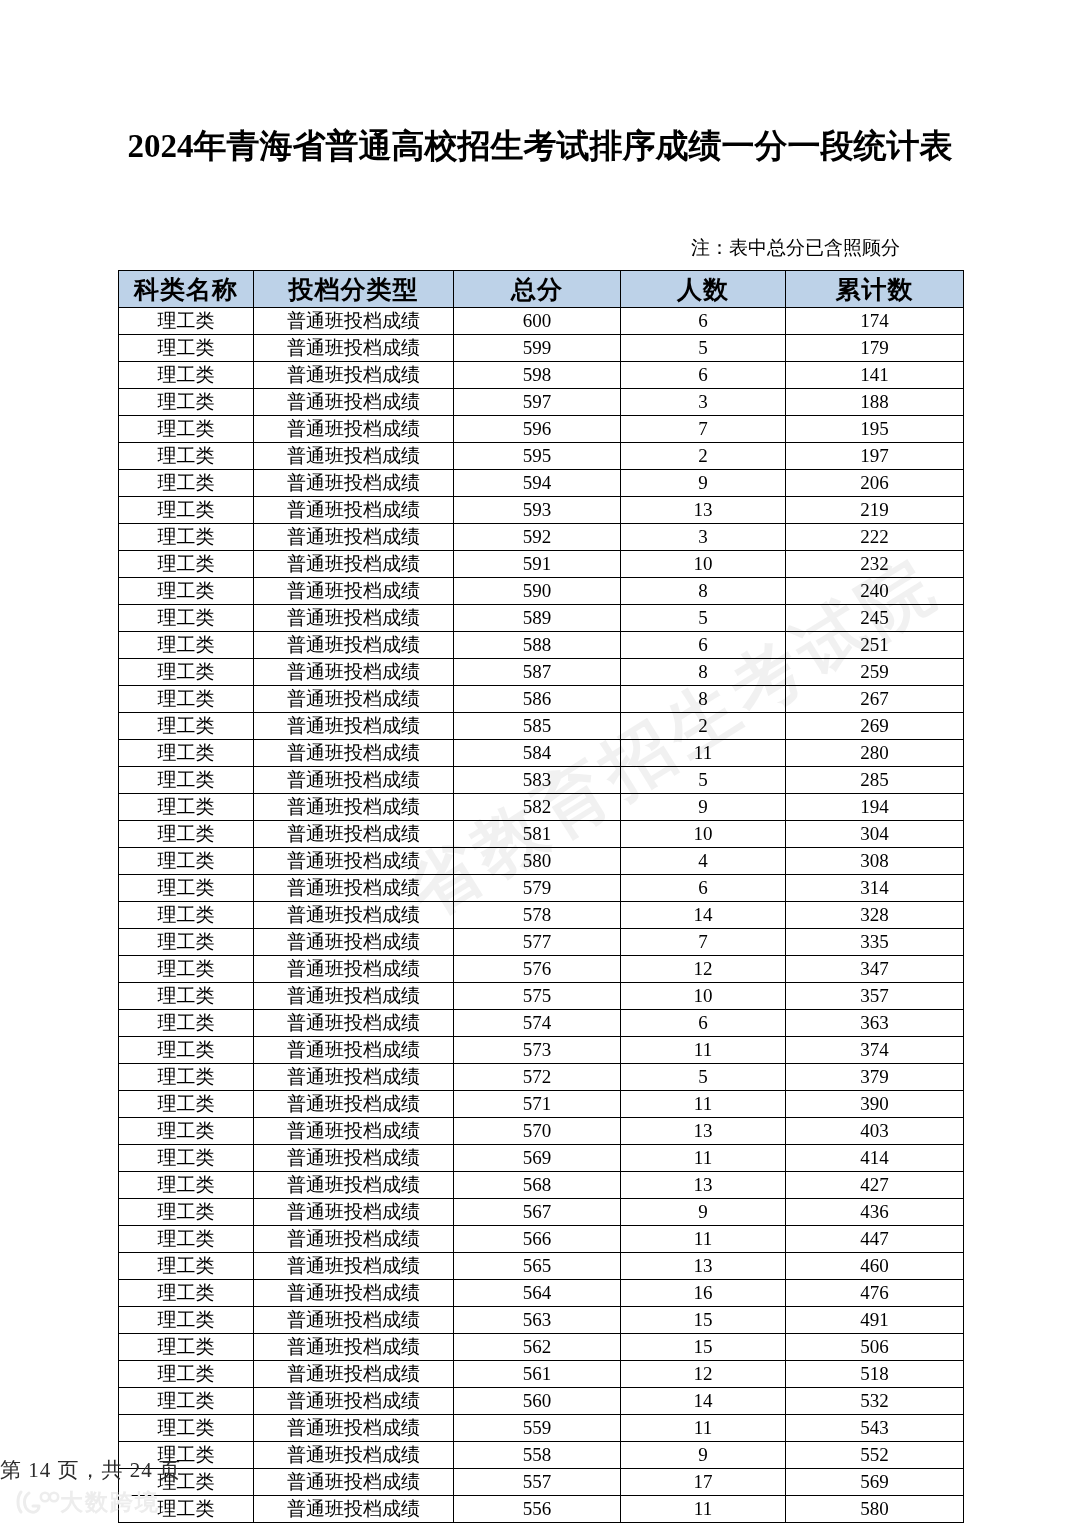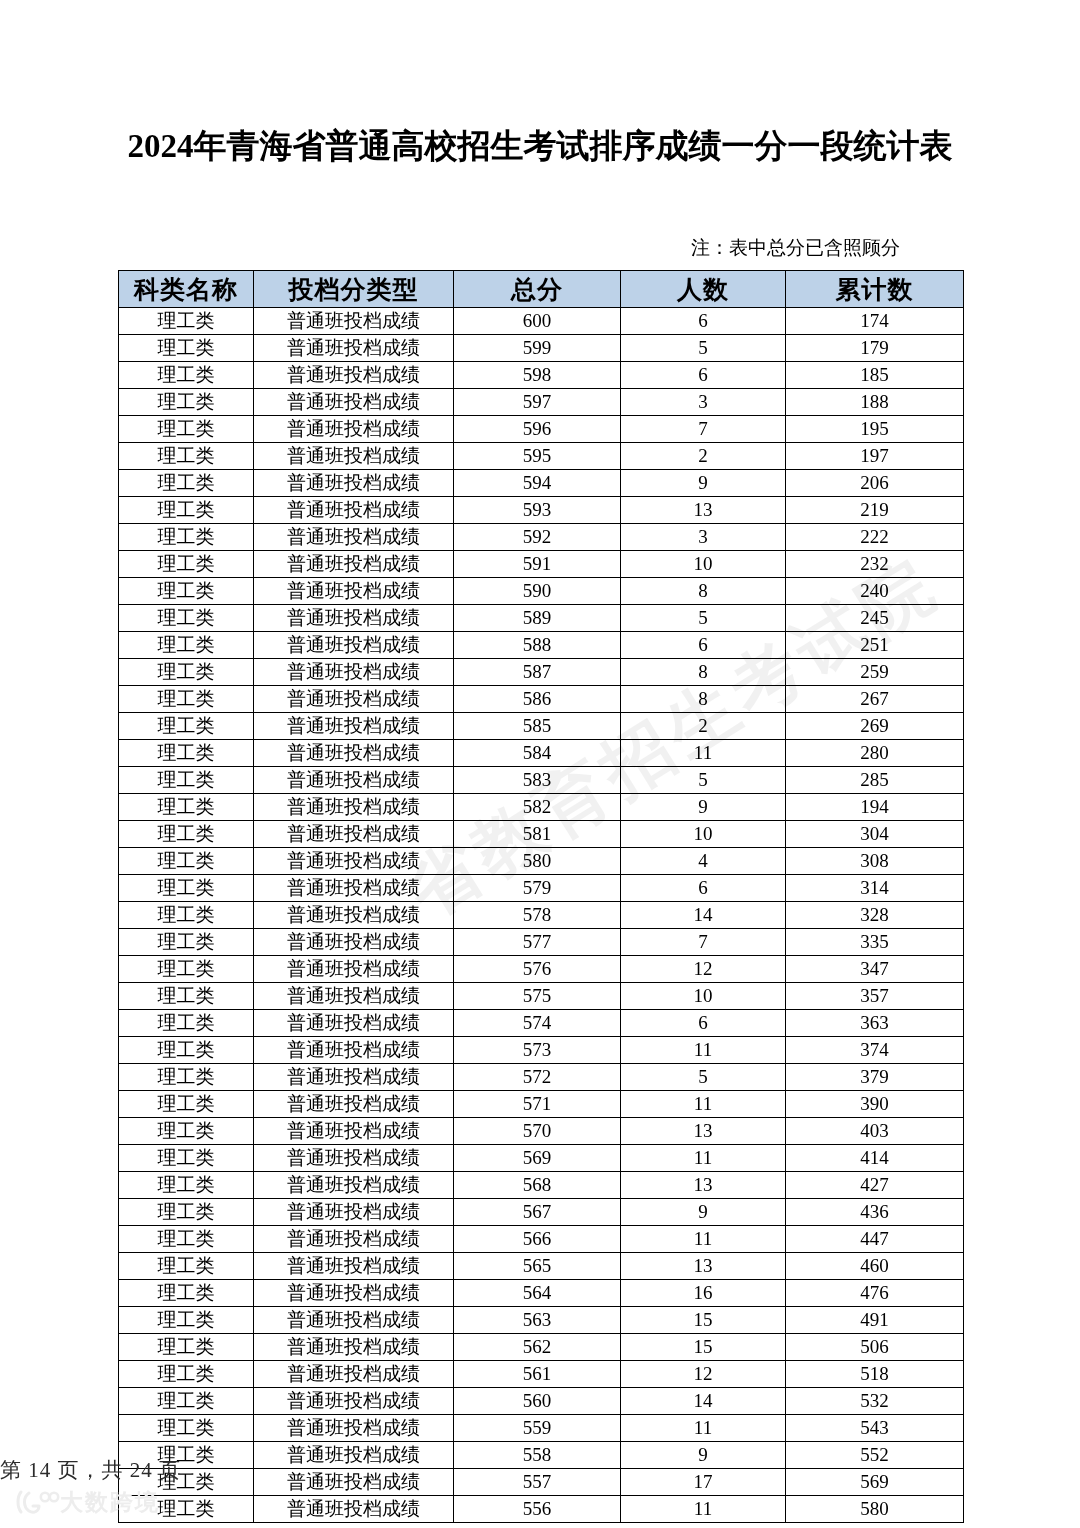--- a/index.html
+++ b/index.html
@@ -211,21 +211,21 @@
             <td class="c-type">普通班投档成绩</td>
             <td class="c-score">599</td>
             <td class="c-count">5</td>
             <td class="c-cum">179</td>
           </tr>
           <tr>
             <td class="c-major">理工类</td>
             <td class="c-type">普通班投档成绩</td>
             <td class="c-score">598</td>
             <td class="c-count">6</td>
-            <td class="c-cum">185</td>
+            <td class="c-cum">141</td>
           </tr>
           <tr>
             <td class="c-major">理工类</td>
             <td class="c-type">普通班投档成绩</td>
             <td class="c-score">597</td>
             <td class="c-count">3</td>
             <td class="c-cum">188</td>
           </tr>
           <tr>
             <td class="c-major">理工类</td>

